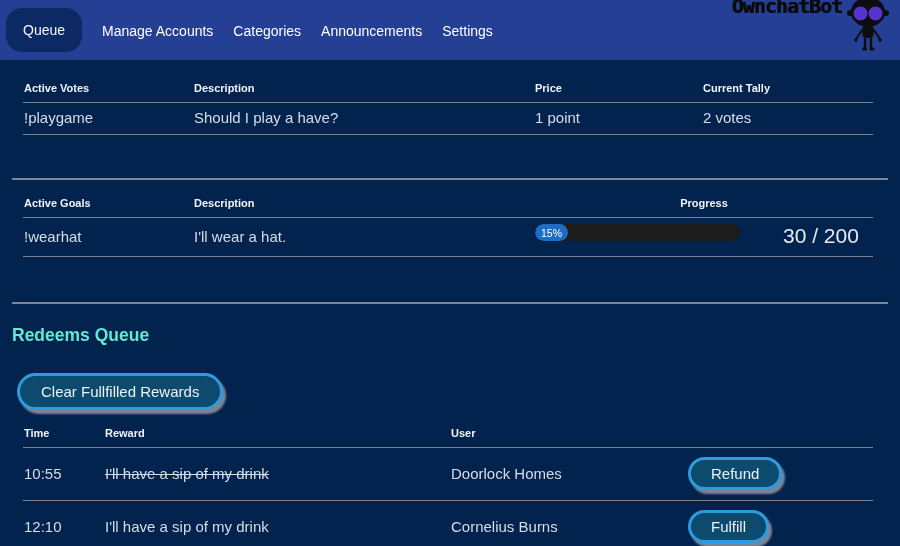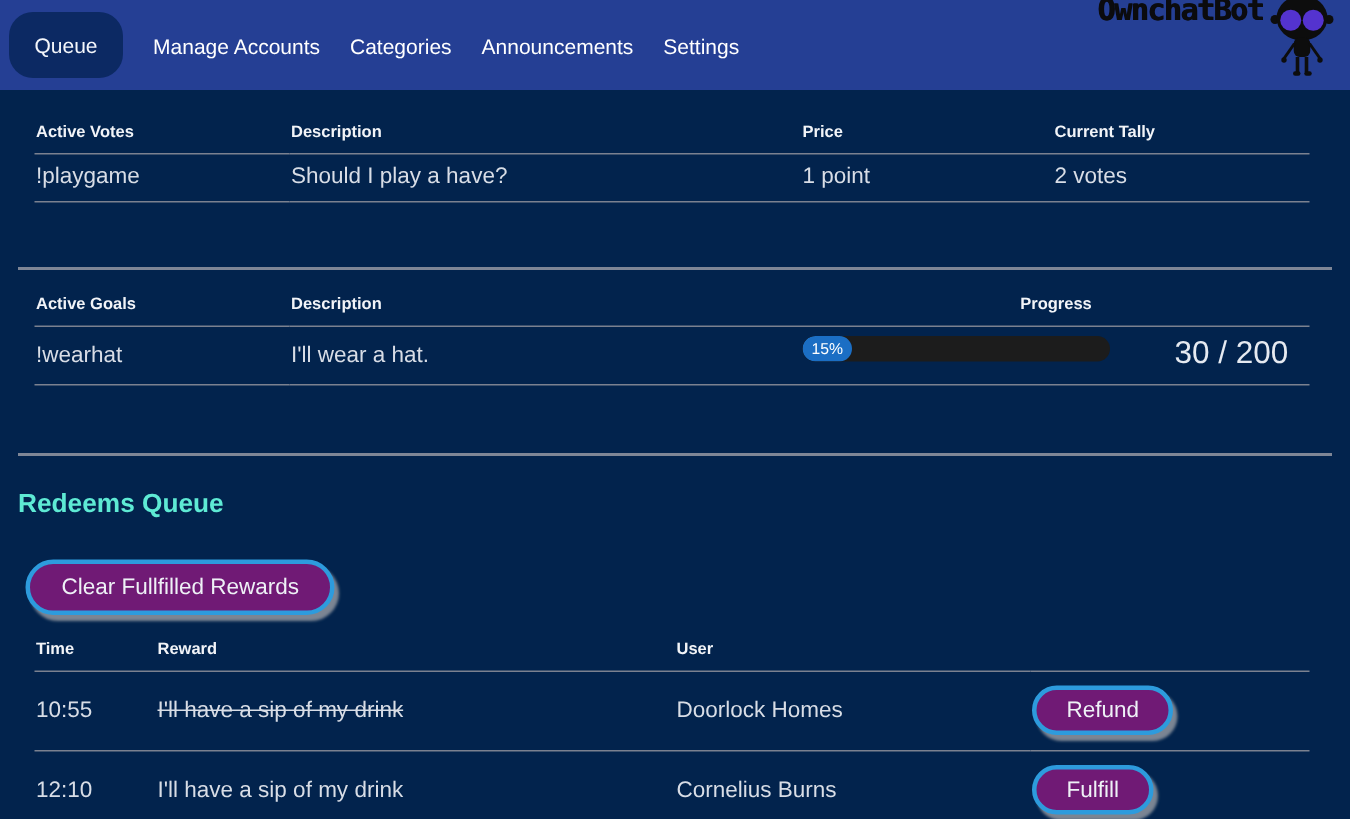--- a/index.html
+++ b/index.html
@@ -90,21 +90,21 @@
     font-size:10.5px;color:#fff;
   }
   .progress-text{margin-left:9px;font-size:21px;color:#e6eaf1;}
   
   .section-title{
     font-size:17.5px;font-weight:bold;color:#5eead4;
     margin:21px 0 0 12px;
   }
   .btn-row{display:flex;gap:20px;margin:27px 0 0 17px;}
   .pill-btn{
-    background:#701a75;
+    background:#0c4a6e;
     border:3px solid var(--accent_border);
     border-radius:19px;
     color:#eef1f6;font-size:15px;
     font-family:"Liberation Sans","DejaVu Sans",sans-serif;
     padding:7px 21px;
     box-shadow:3px 4px 2px rgba(145,151,160,0.85);
     cursor:pointer;white-space:nowrap;
   }
   .pill-btn.small{padding:5px 20px;border-radius:17px;}
   .fulfilled{text-decoration:line-through;}

